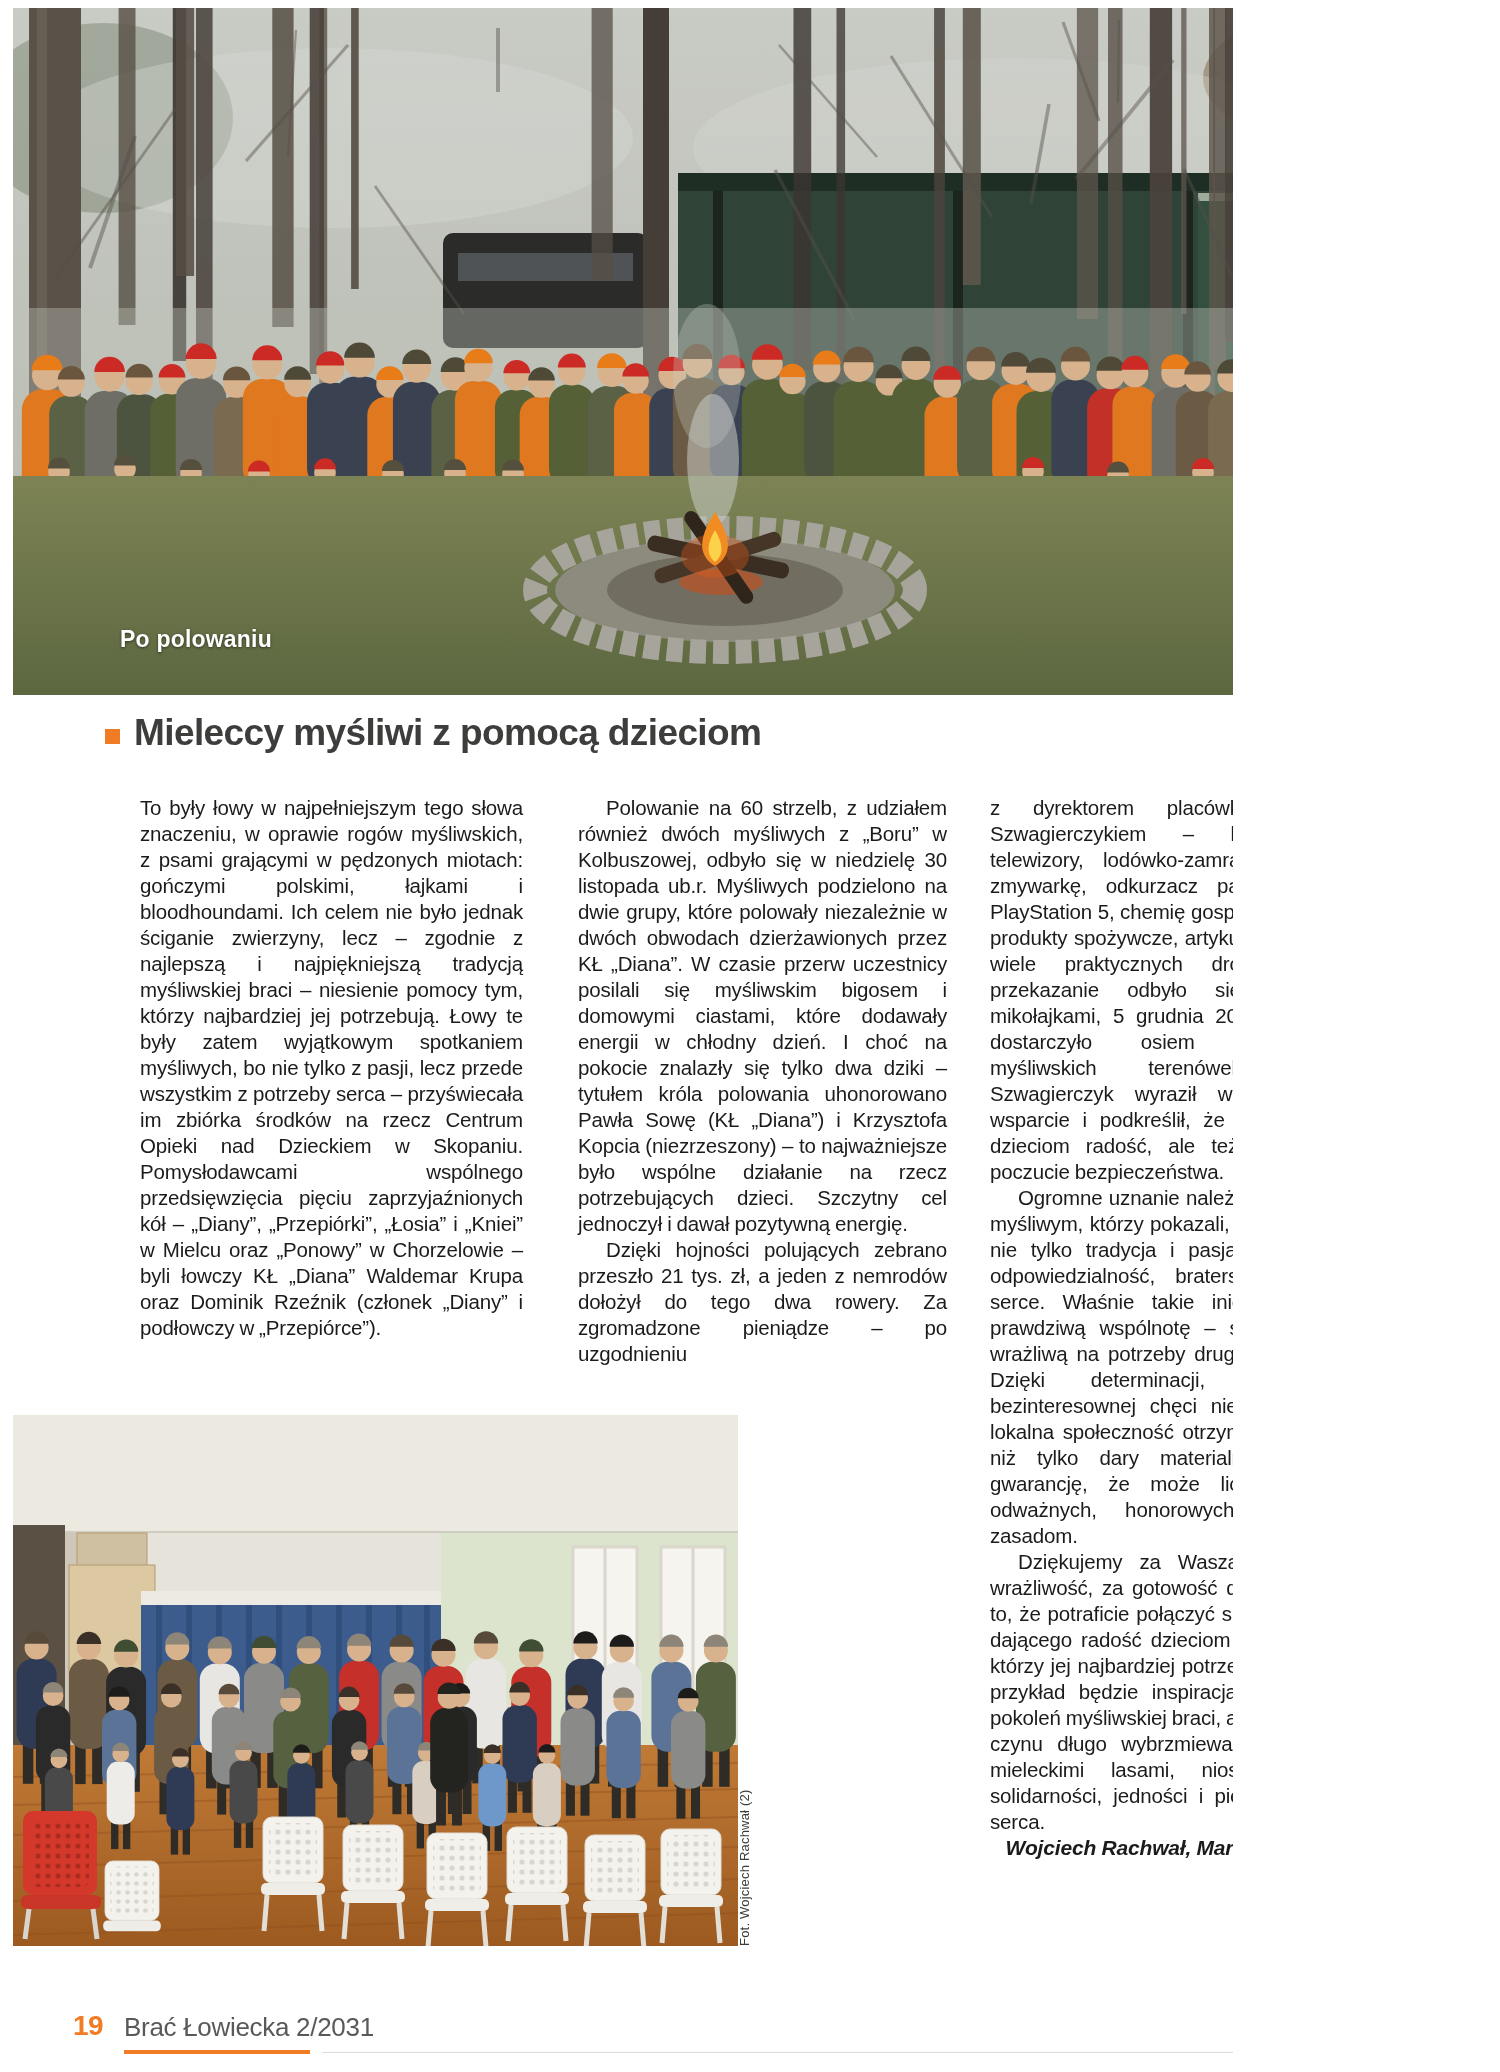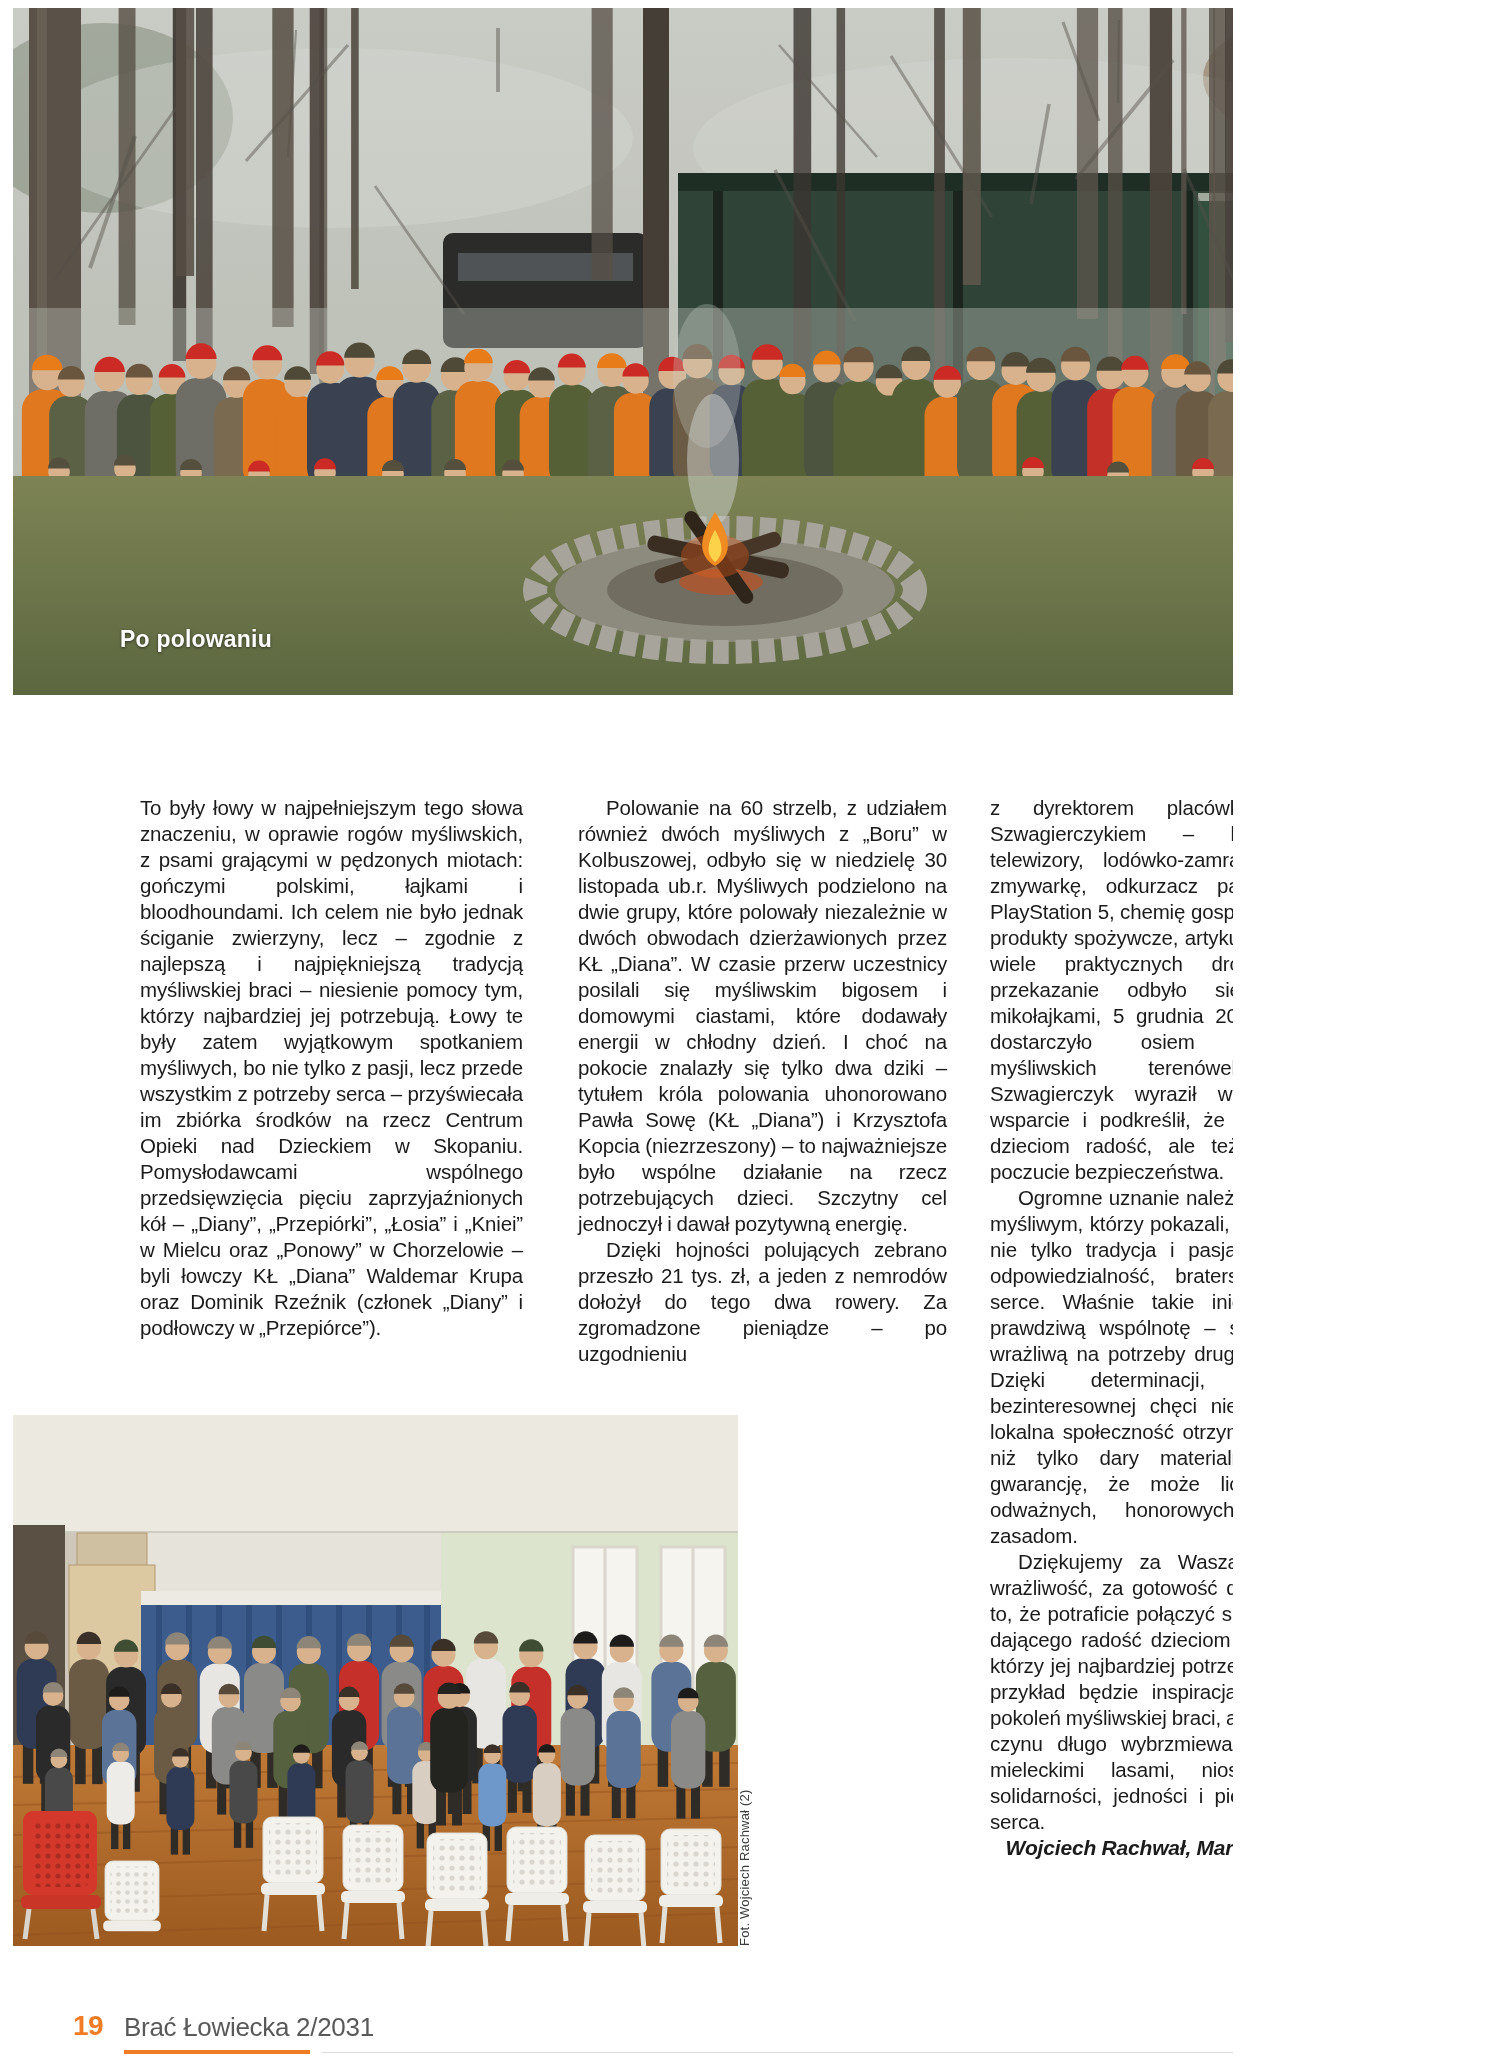--- a/index.html
+++ b/index.html
@@ -212,20 +212,24 @@
         <g transform="translate(702,540)">
           <ellipse cx="0" cy="8" rx="34" ry="22" fill="#e85c18" opacity=".35"></ellipse>
           <path d="M0,18 C-20,6 -14,-14 0,-36 C14,-14 20,6 0,18 Z" fill="#f08c22"></path>
           <path d="M0,14 C-10,6 -7,-6 0,-18 C7,-6 10,6 0,14 Z" fill="#fbd24a"></path>
         </g>
       </g>
     </svg>
   </div>
   <div id="cap-top">Po polowaniu</div>
 
+  <div id="headline">
+    <span class="sq"></span>
+    <h1>Mieleccy myśliwi z pomocą dzieciom</h1>
+  </div>
 
   <div class="col" id="col1">
     <p>To były łowy w najpełniejszym tego słowa znaczeniu, w oprawie rogów myśliwskich, z psami grającymi w pędzonych miotach: gończymi polskimi, łajkami i bloodhoundami. Ich celem nie było jednak ściganie zwierzyny, lecz – zgodnie z najlepszą i najpiękniejszą tradycją myśliwskiej braci – niesienie pomocy tym, którzy najbardziej jej potrzebują. Łowy te były zatem wyjątkowym spotkaniem myśliwych, bo nie tylko z pasji, lecz przede wszystkim z potrzeby serca – przyświecała im zbiórka środków na rzecz Centrum Opieki nad Dzieckiem w Skopaniu. Pomysłodawcami wspólnego przedsięwzięcia pięciu zaprzyjaźnionych kół – „Diany”, „Przepiórki”, „Łosia” i „Kniei” w Mielcu oraz „Ponowy” w Chorzelowie – byli łowczy KŁ „Diana” Waldemar Krupa oraz Dominik Rzeźnik (członek „Diany” i podłowczy w „Przepiórce”).</p>
   </div>
   <div class="col" id="col2">
     <p class="ind">Polowanie na 60 strzelb, z udziałem również dwóch myśliwych z „Boru” w Kolbuszowej, odbyło się w niedzielę 30 listopada ub.r. Myśliwych podzielono na dwie grupy, które polowały niezależnie w dwóch obwodach dzierżawionych przez KŁ „Diana”. W czasie przerw uczestnicy posilali się myśliwskim bigosem i domowymi ciastami, które dodawały energii w chłodny dzień. I choć na pokocie znalazły się tylko dwa dziki – tytułem króla polowania uhonorowano Pawła Sowę (KŁ „Diana”) i Krzysztofa Kopcia (niezrzeszony) – to najważniejsze było wspólne działanie na rzecz potrzebujących dzieci. Szczytny cel jednoczył i dawał pozytywną energię.</p>
     <p class="ind">Dzięki hojności polujących zebrano przeszło 21 tys. zł, a jeden z nemrodów dołożył do tego dwa rowery. Za zgromadzone pieniądze – po uzgodnieniu</p>
   </div>
   <div class="col" id="col3">
     <p>z dyrektorem placówki Damianem Szwagierczykiem – kupiono dwa telewizory, lodówko-zamrażarkę, pralkę, zmywarkę, odkurzacz parowy, konsolę PlayStation 5, chemię gospodarczą, sypkie produkty spożywcze, artykuły szkolne oraz wiele praktycznych drobiazgów. Ich przekazanie odbyło się tuż przed mikołajkami, 5 grudnia 2025 r. Prezenty dostarczyło osiem wyładowanych myśliwskich terenówek. Dyrektor Szwagierczyk wyraził wdzięczność za wsparcie i podkreślił, że przyniesie ono dzieciom radość, ale też wzmocni ich poczucie bezpieczeństwa.</p>

